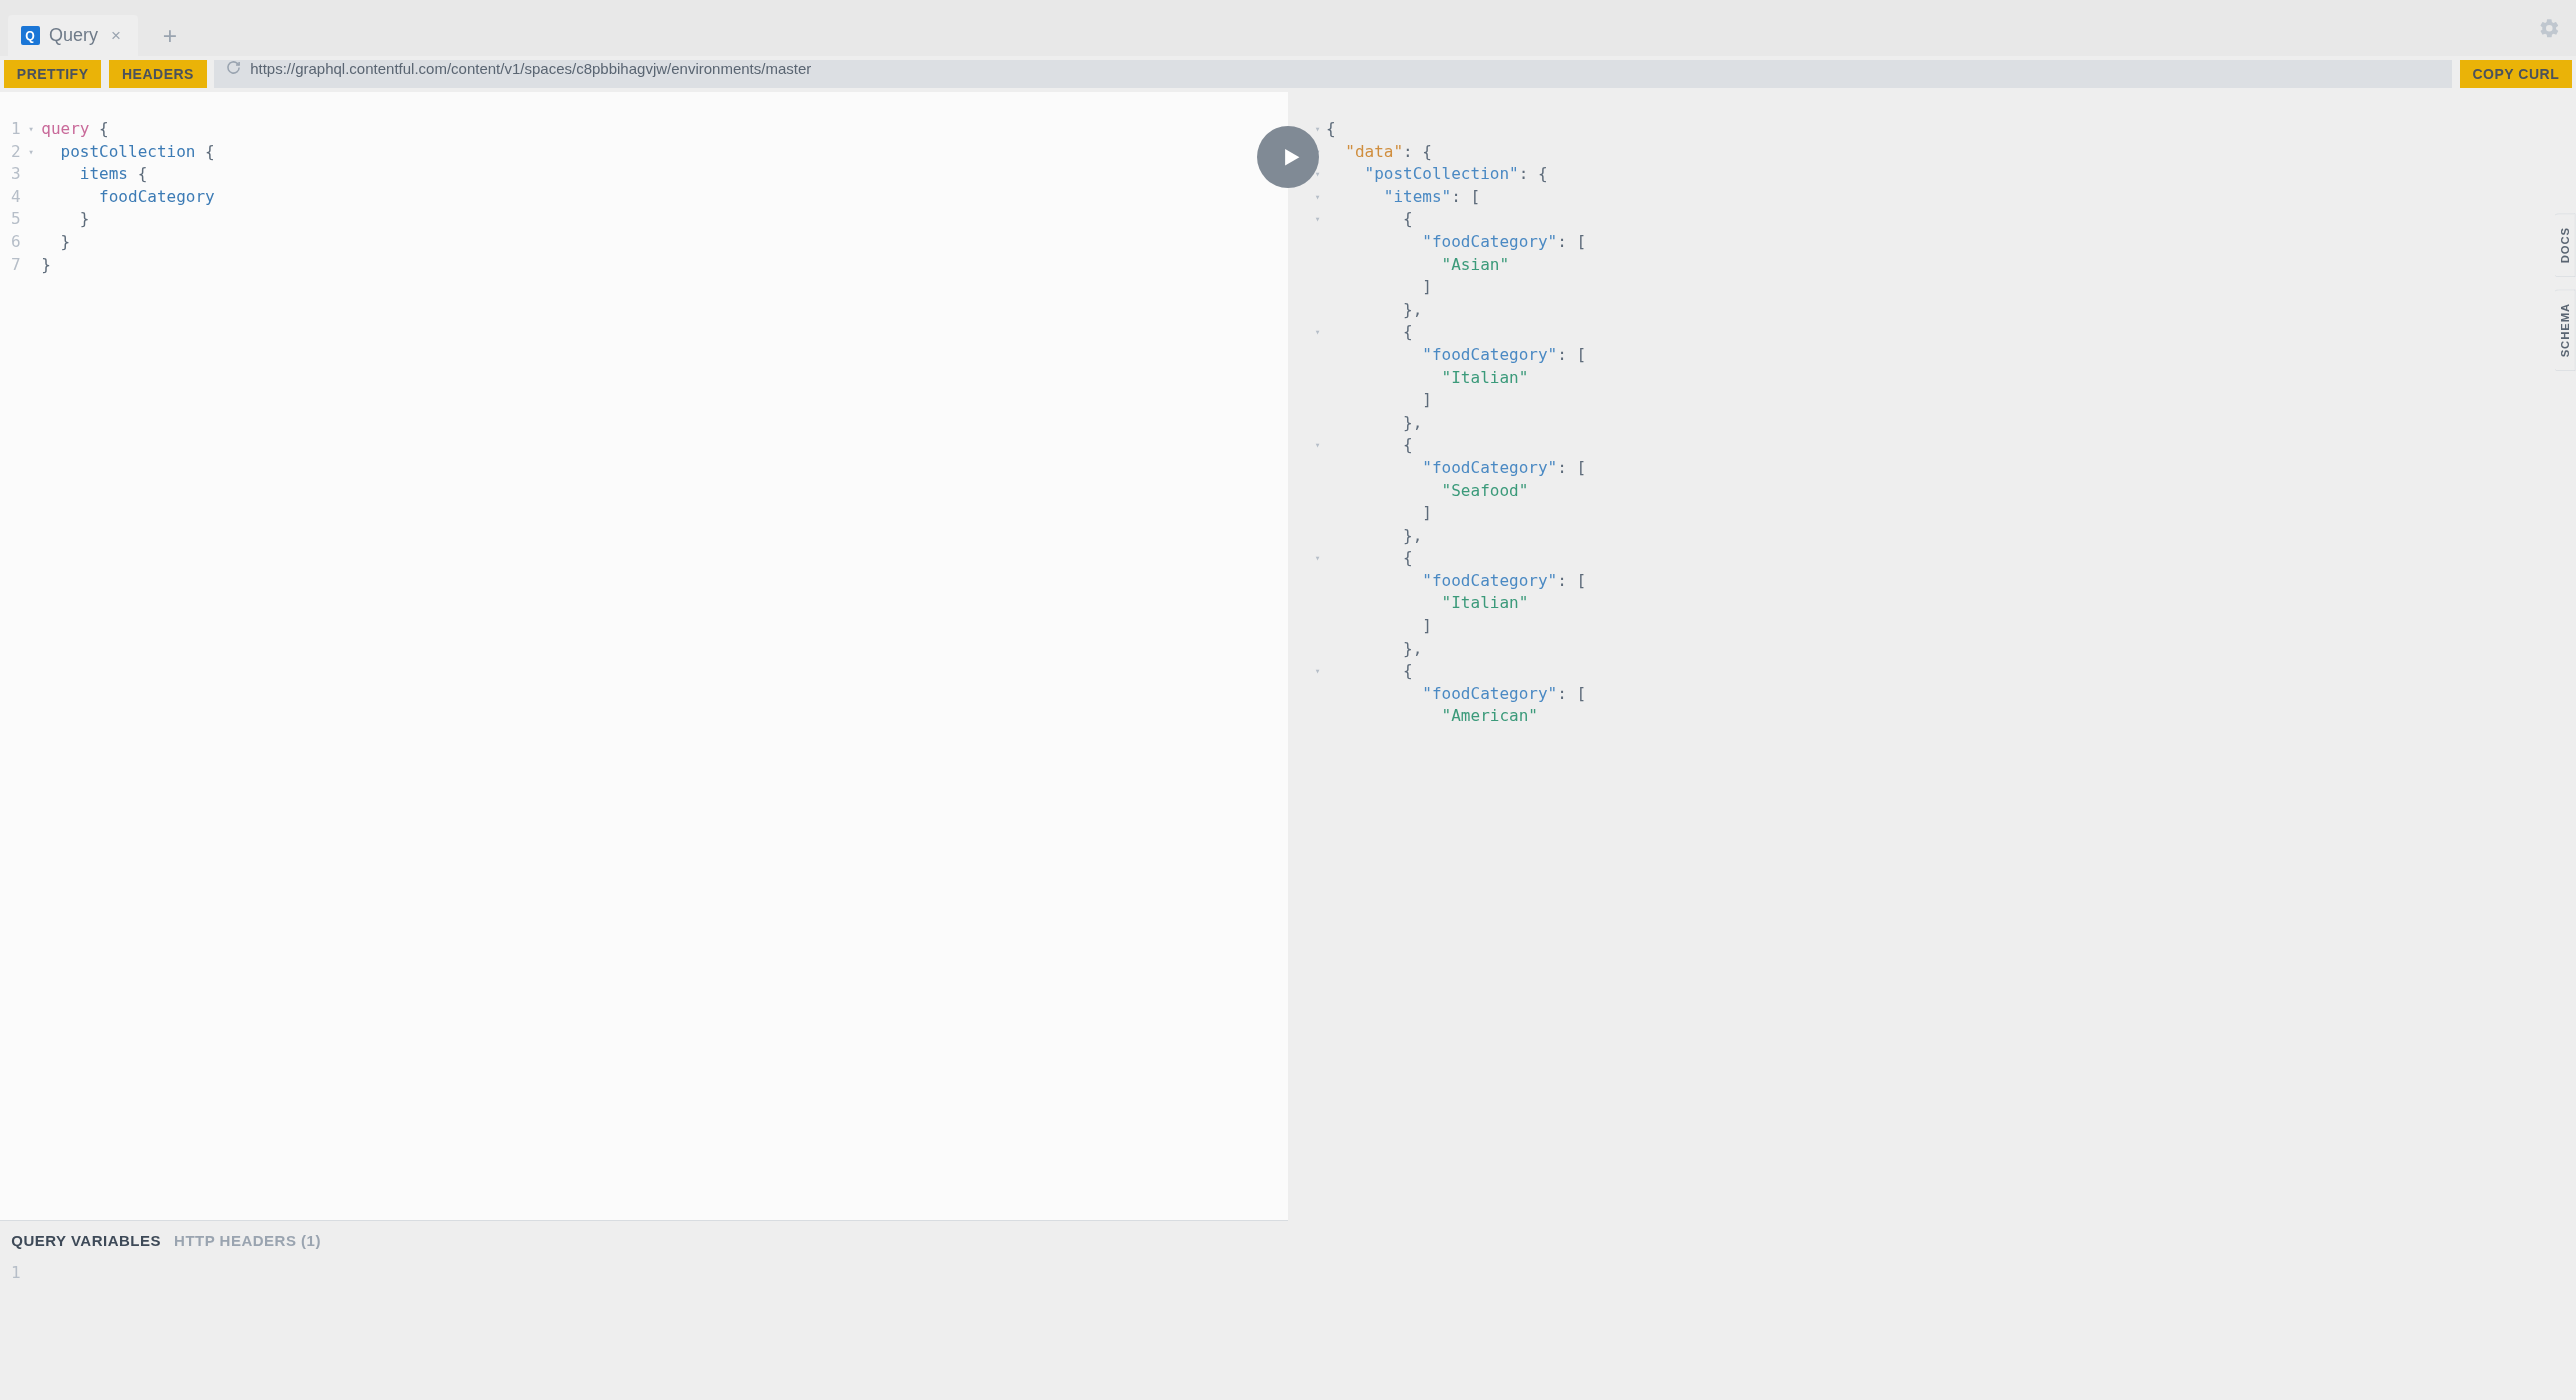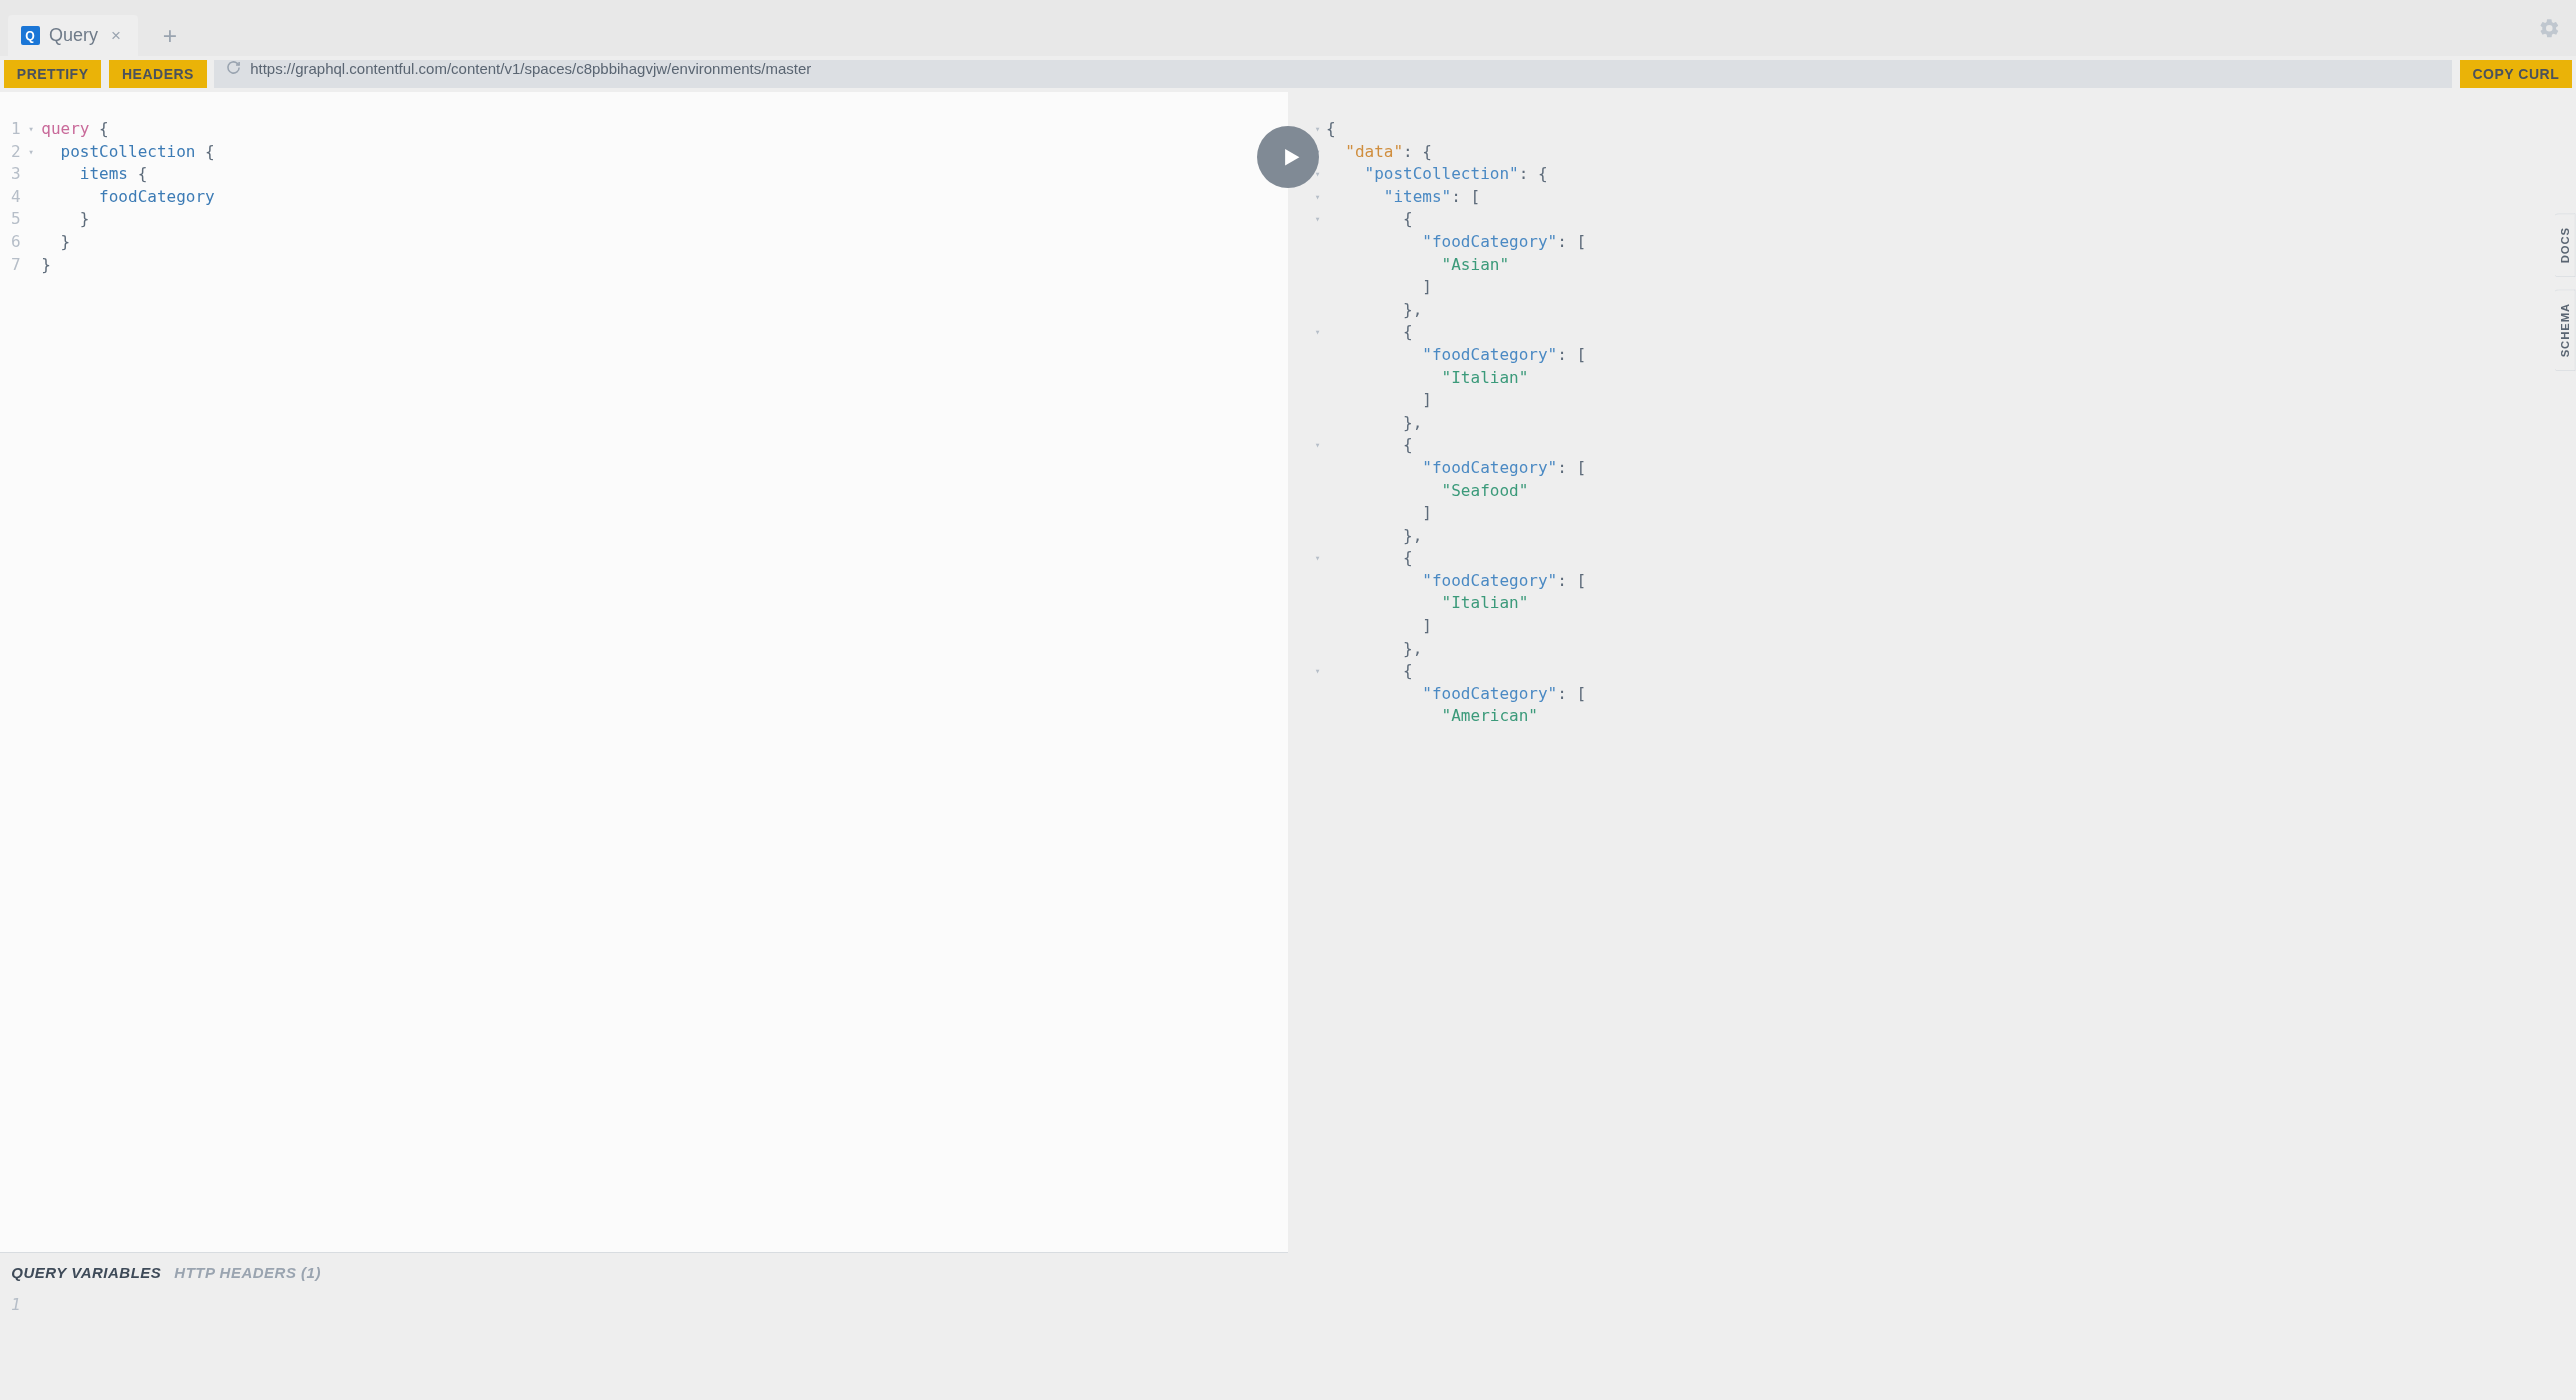--- a/index.html
+++ b/index.html
@@ -43,21 +43,21 @@
   .kw-brace { color: #5d6b7a; }
   .kw-prop { color: #4a89c3; }
   .kw-propkey { color: #d08e3e; }
   .kw-string { color: #3b9a7a; }
   
   
   .run-btn { position: absolute; left: calc(50% - 31px); top: 34px; width: 62px; height: 62px; border-radius: 50%; background: #808a95; display: flex; align-items: center; justify-content: center; cursor: pointer; z-index: 5; }
   .run-btn svg { margin-left: 5.6px; }
   
   
-  .vars-panel { height: 148px; border-top: 0.9px solid #d8dce0; background: #eeeeee; display: flex; flex-direction: column; font-style: italic; }
+  .vars-panel { height: 180px; border-top: 0.9px solid #d8dce0; background: #eeeeee; display: flex; flex-direction: column; }
   .vars-tabs { display: flex; gap: 13px; padding: 11.3px 11.3px 7.5px 11.3px; font-size: 15px; font-weight: 700; letter-spacing: 0.5px; }
   .vars-tab-active { color: #3e4a58; cursor: pointer; }
   .vars-tab-inactive { color: #9aa4b0; cursor: pointer; }
   .vars-editor { flex: 1; display: flex; font-family: "SF Mono", Menlo, Monaco, Consolas, monospace; font-size: 16px; line-height: 22.6px; padding-top: 5.6px; }
   .vars-editor .gutter { width: 24.5px; }
   
   
   .response { padding: 26px 0 0 0; font-family: "SF Mono", Menlo, Monaco, Consolas, monospace; font-size: 16px; line-height: 22.6px; height: 100%; overflow: auto; }
   .response-row { display: flex; height: 22.6px; }
   .resp-fold { width: 38px; text-align: right; color: #b6bec8; font-size: 9.4px; padding-right: 5.6px; user-select:none; display:flex; align-items:center; justify-content:flex-end;}

